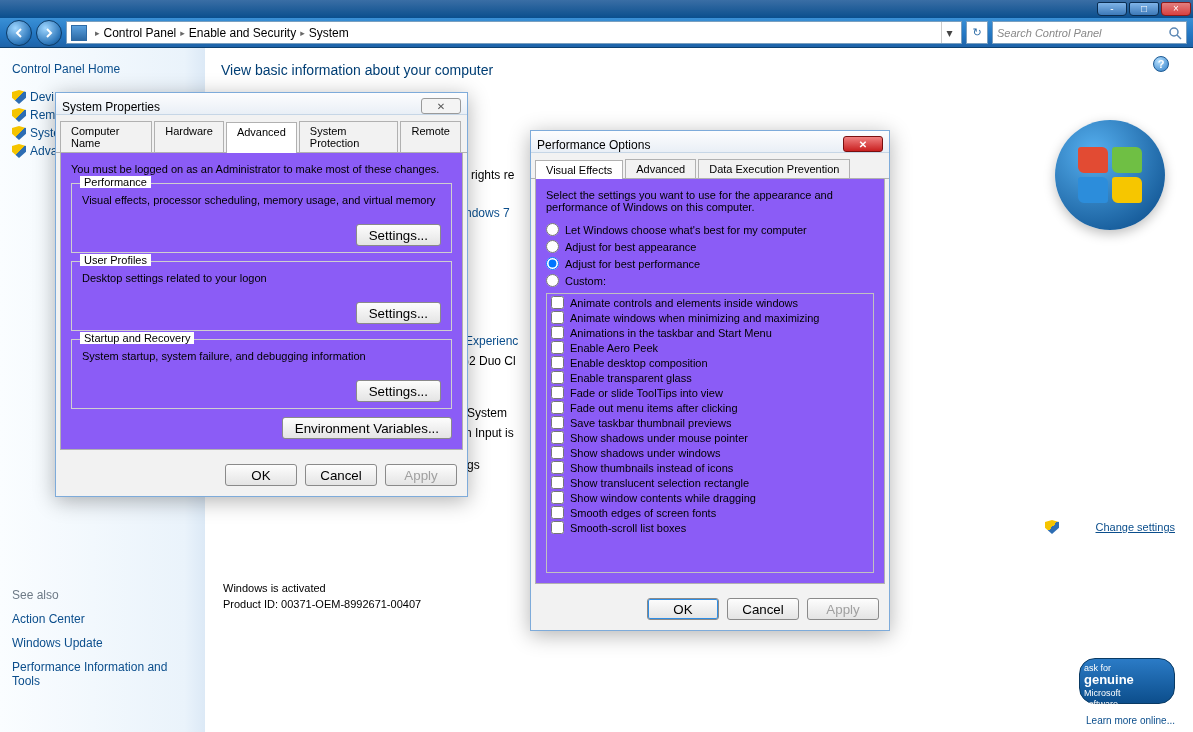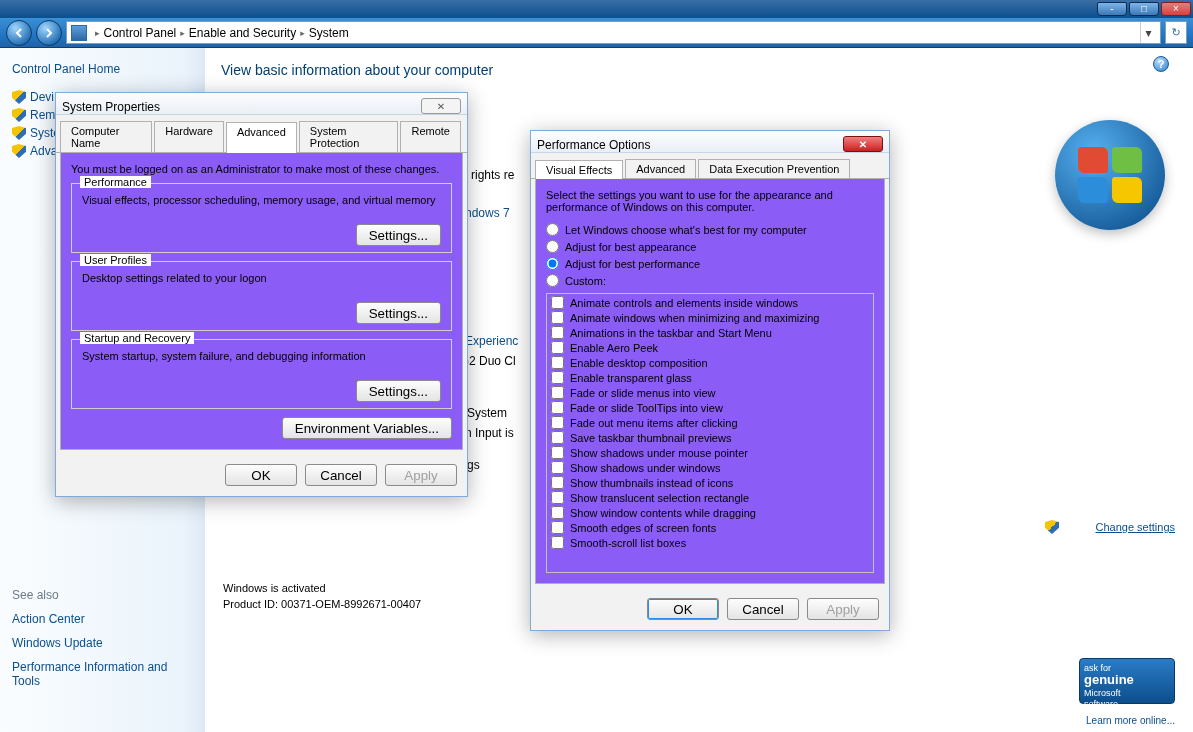--- a/index.html
+++ b/index.html
@@ -132,21 +132,21 @@
   .flag{width:64px;height:56px;position:relative;}
   .flag div{position:absolute;width:30px;height:26px;border-radius:3px 6px 3px 6px;}
   .flag .r{background:#e24b33;left:0;top:0;}
   .flag .g{background:#6fbf44;right:0;top:0;}
   .flag .b{background:#2c8ddb;left:0;bottom:0;}
   .flag .y{background:#f6c600;right:0;bottom:0;}
   .change-set { display:flex;align-items:center;justify-content:space-between;gap:4px;color:#0b4e8c;margin-top:290px;text-decoration:underline;}
   .genuine-badge{
     position:absolute;right:18px;bottom:28px;width:96px;height:46px;
     background:linear-gradient(#2b7bc6,#0c4e8c);
-    border:1px solid #093a64;border-radius:4px;color:#fff;
+    border:1px solid #093a64;border-radius:16px;color:#fff;
     font-size:9px;padding:4px;line-height:1.15;
   }
   .genuine-badge b{font-size:13px;display:block;}
   .learn-more{position:absolute;right:18px;bottom:6px;color:#0b4e8c;font-size:10px;}
   
   .dialog {
     position:absolute;
     background:#f2f2f2;
     border:1px solid #7eabda;
     box-shadow:0 4px 20px rgba(0,0,0,.3);
@@ -215,20 +215,27 @@
     <span>Control Panel</span>
     <span class="bc-sep">▸</span>
     <span>Enable and Security</span>
     <span class="bc-sep">▸</span>
     <span>System</span>
     <div class="bc-tail">
       <div class="bc-drop">▾</div>
     </div>
   </div>
   <div class="refresh-btn">↻</div>
+  <div class="search">
+    <span>Search Control Panel</span>
+    <svg width="14" height="14">
+        <circle cx="6" cy="6" r="4" stroke="#5a86b3" stroke-width="1.5" fill="none"></circle>
+        <line x1="9" y1="9" x2="13" y2="13" stroke="#5a86b3" stroke-width="1.5"></line>
+      </svg>
+  </div>
 </div>
 
 <div class="main">
 
   <div class="sidebar">
     <div class="home">Control Panel Home</div>
     <div class="side-item">
         <span class="shield-icon"></span>
         <span>Devi</span>
       </div>
@@ -379,24 +386,20 @@
         <label class="chk-item">
           <input type="checkbox" style="">
           <span>Enable desktop composition</span>
         </label>
         <label class="chk-item">
           <input type="checkbox" style="">
           <span>Enable transparent glass</span>
         </label>
         <label class="chk-item">
           <input type="checkbox" style="">
-          <span>Fade or slide menus into view</span>
-        </label>
-        <label class="chk-item">
-          <input type="checkbox" style="">
           <span>Fade or slide ToolTips into view</span>
         </label>
         <label class="chk-item">
           <input type="checkbox" style="">
           <span>Fade out menu items after clicking</span>
         </label>
         <label class="chk-item">
           <input type="checkbox" style="">
           <span>Save taskbar thumbnail previews</span>
         </label>

